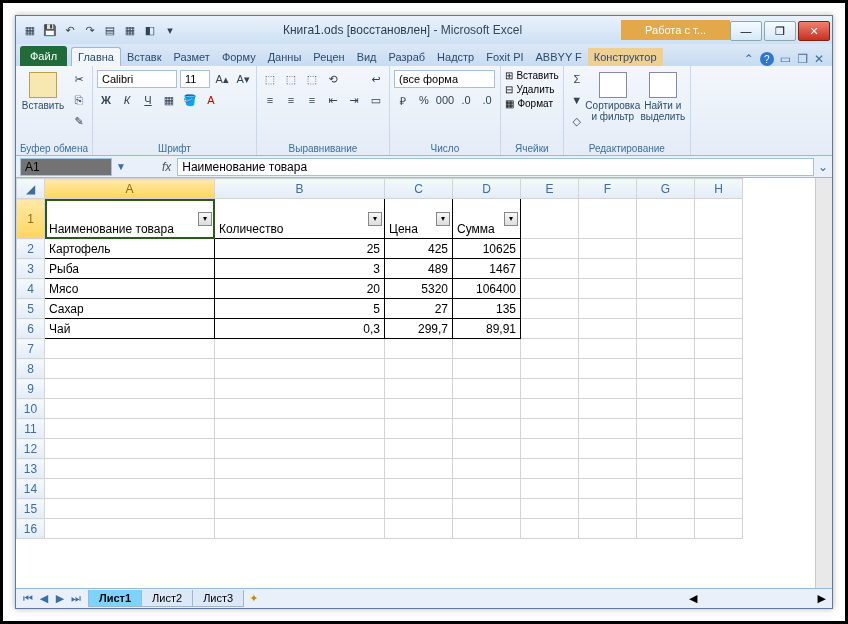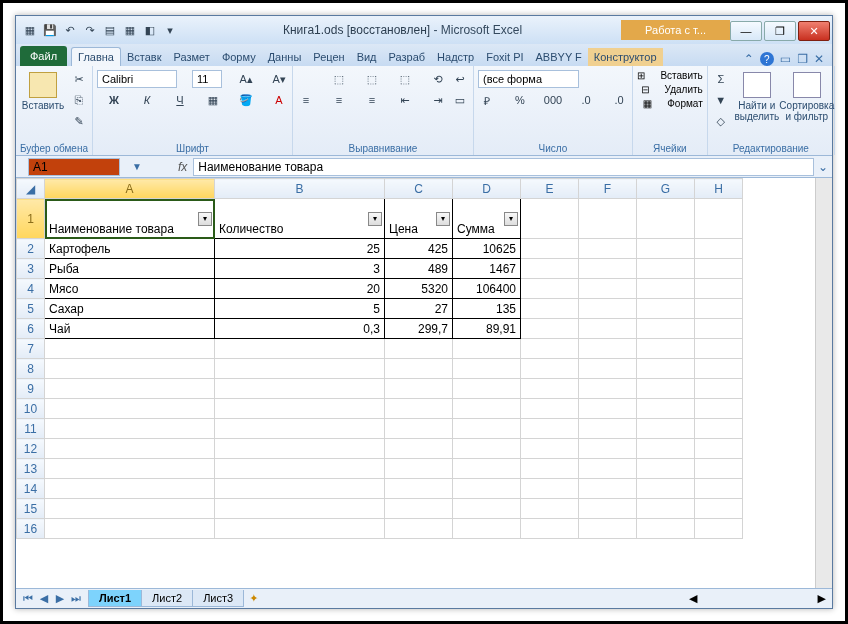--- a/index.html
+++ b/index.html
@@ -28,27 +28,27 @@
 
 
 .ribbon { height: 90px; background: linear-gradient(#f3f7fc,#e4ecf7); border-bottom: 1px solid #9cb8d8; display: flex; font-size: 11px; }
 .group { border-right: 1px solid #c7d8ec; display: flex; flex-direction: column; padding: 2px 4px 0 4px; }
 .group .body { flex: 1; display: flex; align-items: flex-start; gap: 4px; }
 .group .label { text-align: center; color: #3a6ea5; font-size: 10px; padding: 1px 0; }
 .bigbtn { display: flex; flex-direction: column; align-items: center; width: 46px; gap: 2px; padding-top: 4px; }
 .bigbtn .ico { width: 28px; height: 26px; background: #f7e7b0; border: 1px solid #c0a040; }
 .bigbtn span { font-size: 10px; color: #2b4c6f; text-align: center; line-height: 1.1; }
 .col { display: flex; flex-direction: column; gap: 3px; padding-top: 2px; }
-.col .row { display: flex; gap: 15px; align-items: center; justify-content: flex-end; }
+.col .row { display: flex; gap: 3px; align-items: center; }
 .smallbtn { width: 18px; height: 18px; display: flex; align-items: center; justify-content: center; font-size: 11px; color: #345; }
 .combo { border: 1px solid #a8c0dc; background: #fff; height: 18px; font-size: 11px; padding: 0 4px; display: flex; align-items: center; }
 
 
 .fbar { height: 22px; border-bottom: 1px solid #9cb8d8; display: flex; align-items: center; font-size: 12px; background: #e9f0f9; }
-.fbar .namebox { width: 92px; border: 1px solid #a8c0dc; background: #c2410c; margin: 0 12px; height: 18px; padding: 0 4px; display: flex; align-items: center; }
+.fbar .namebox { width: 92px; border: 1px solid #a8c0dc; background: #737373; margin: 0 4px; height: 18px; padding: 0 4px; display: flex; align-items: center; }
 .fbar .fx { padding: 0 6px; font-style: italic; color: #555; }
 .fbar .formula { flex: 1; border: 1px solid #a8c0dc; background: #fff; height: 18px; padding: 0 4px; display: flex; align-items: center; }
 
 
 .gridwrap { flex: 1; display: flex; overflow: hidden; position: relative; }
 .sheet { flex: 1; overflow: auto; }
 table.grid { border-collapse: collapse; table-layout: fixed; }
 table.grid th, table.grid td { border: 1px solid #d4d4d4; font-size: 12px; height: 20px; padding: 0 4px; white-space: nowrap; overflow: hidden; }
 table.grid th { background: linear-gradient(#f5f9fd,#e3ecf7); color: #3a6ea5; font-weight: normal; text-align: center; }
 table.grid th.rowhdr { width: 28px; }
@@ -226,27 +226,27 @@
 
     <div class="group">
       <div class="body">
         <div class="col">
           <div class="smallbtn">Σ</div>
           <div class="smallbtn">▼</div>
           <div class="smallbtn">◇</div>
         </div>
         <div class="bigbtn">
           <div class="ico" style="background:#fff;border-color:#88a"></div>
+          <span style="white-space:pre-line">Сортировка
+и фильтр</span>
+        </div>
+        <div class="bigbtn">
+          <div class="ico" style="background:#fff;border-color:#88a"></div>
           <span style="white-space:pre-line">Найти и
 выделить</span>
-        </div>
-        <div class="bigbtn">
-          <div class="ico" style="background:#fff;border-color:#88a"></div>
-          <span style="white-space:pre-line">Сортировка
-и фильтр</span>
         </div>
       </div>
       <div class="label">Редактирование</div>
     </div>
   </div>
 
   <div class="fbar">
     <div class="namebox">A1</div>
     <span style="color:#3a6ea5;font-size:10px;">▼</span>
     <div style="width:30px"></div>

